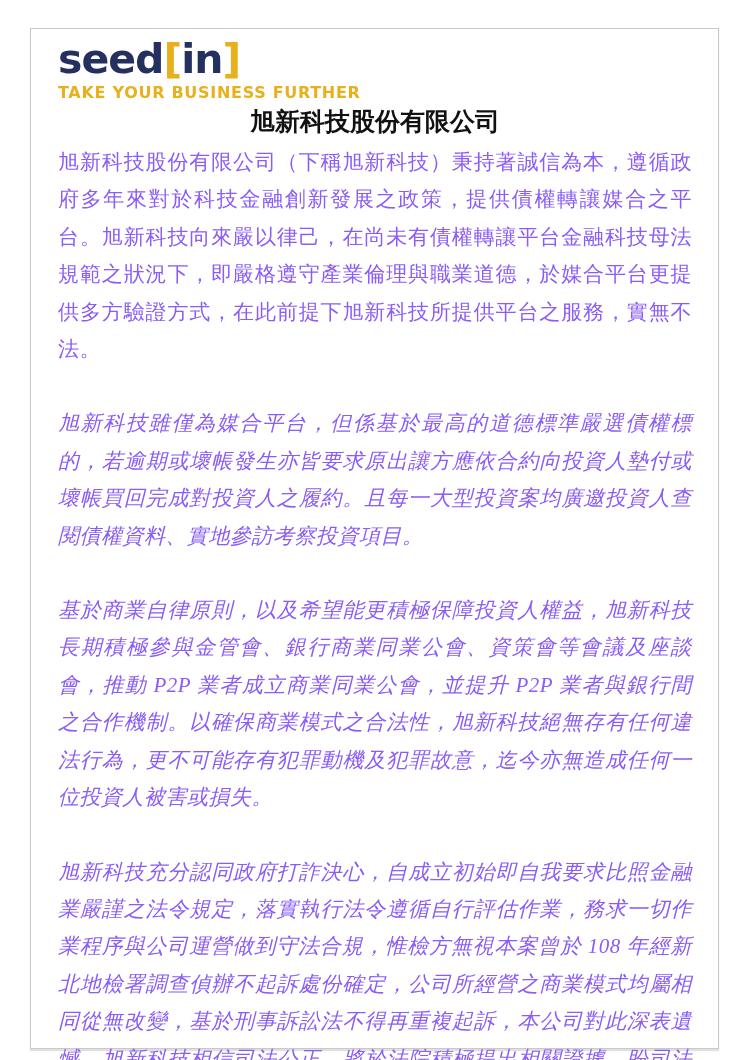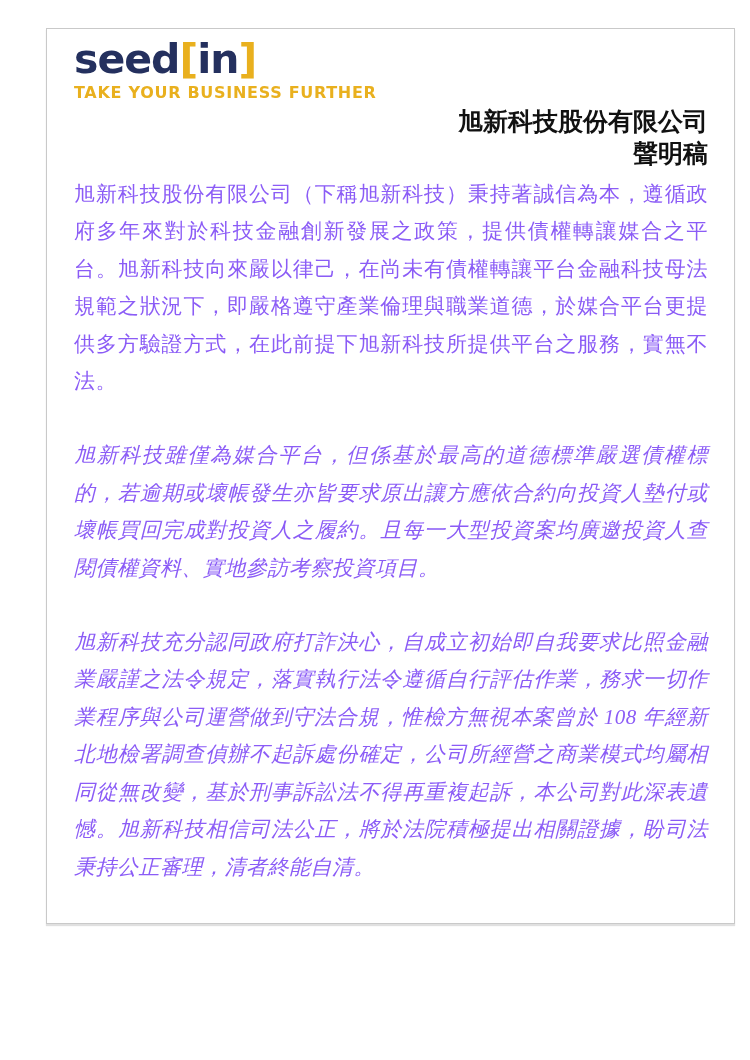--- a/index.html
+++ b/index.html
@@ -5,24 +5,24 @@
   html, body {
     margin: 0;
     padding: 0;
     width: 750px;
     height: 1060px;
     background: #ffffff;
     font-family: "Liberation Serif", "DejaVu Serif", serif;
   }
   .page {
     position: absolute;
-    left: 46px;
+    left: 30px;
     top: 28px;
     width: 689px;
-    height: 896px;
+    height: 1021px;
     box-sizing: border-box;
     background: #ffffff;
     border: 1px solid #c9c9c9;
     box-shadow: 0 2px 1px rgba(0,0,0,0.12);
   }
   .content {
     padding: 8px 26px 0 27px;
   }
   .logo-block {
     margin-top: 2px;
@@ -37,21 +37,21 @@
   .logo-navy { color: #24305e; }
   .logo-gold { color: #e9b01e; }
   .logo-tagline {
     font-size: 16px;
     font-weight: 700;
     color: #e9b01e;
     letter-spacing: 0.7px;
     margin-top: 3px;
   }
   .title, .subtitle {
-    text-align: right;
+    text-align: center;
     font-weight: 700;
     font-size: 25px;
     line-height: 31px;
     color: #111111;
   }
   .title { margin-top: 4px; }
   .subtitle { margin-top: 1px; }
   .body-text { margin-top: 7px; }
   .para {
     font-size: 21px;
@@ -71,22 +71,22 @@
   <div class="content">
 
     <div class="logo-block">
       <div class="logo-line">
         <span class="logo-navy">seed</span><span class="logo-gold">[</span><span class="logo-navy">in</span><span class="logo-gold">]</span>
       </div>
       <div class="logo-tagline">TAKE YOUR BUSINESS FURTHER</div>
     </div>
 
     <div class="title">旭新科技股份有限公司</div>
-    <div class="subtitle">聲明稿</div>
 
     <div class="body-text">
       <p class="para">旭新科技股份有限公司（下稱旭新科技）秉持著誠信為本，遵循政府多年來對於科技金融創新發展之政策，提供債權轉讓媒合之平台。旭新科技向來嚴以律己，在尚未有債權轉讓平台金融科技母法規範之狀況下，即嚴格遵守產業倫理與職業道德，於媒合平台更提供多方驗證方式，在此前提下旭新科技所提供平台之服務，實無不法。</p>
       <p class="para">旭新科技雖僅為媒合平台，但係基於最高的道德標準嚴選債權標的，若逾期或壞帳發生亦皆要求原出讓方應依合約向投資人墊付或壞帳買回完成對投資人之履約。且每一大型投資案均廣邀投資人查閱債權資料、實地參訪考察投資項目。</p>
+      <p class="para">基於商業自律原則，以及希望能更積極保障投資人權益，旭新科技長期積極參與金管會、銀行商業同業公會、資策會等會議及座談會，推動 P2P 業者成立商業同業公會，並提升 P2P 業者與銀行間之合作機制。以確保商業模式之合法性，旭新科技絕無存有任何違法行為，更不可能存有犯罪動機及犯罪故意，迄今亦無造成任何一位投資人被害或損失。</p>
       <p class="para">旭新科技充分認同政府打詐決心，自成立初始即自我要求比照金融業嚴謹之法令規定，落實執行法令遵循自行評估作業，務求一切作業程序與公司運營做到守法合規，惟檢方無視本案曾於 108 年經新北地檢署調查偵辦不起訴處份確定，公司所經營之商業模式均屬相同從無改變，基於刑事訴訟法不得再重複起訴，本公司對此深表遺憾。旭新科技相信司法公正，將於法院積極提出相關證據，盼司法秉持公正審理，清者終能自清。</p>
     </div>
 
   </div>
 </div>
 
 </body></html>

